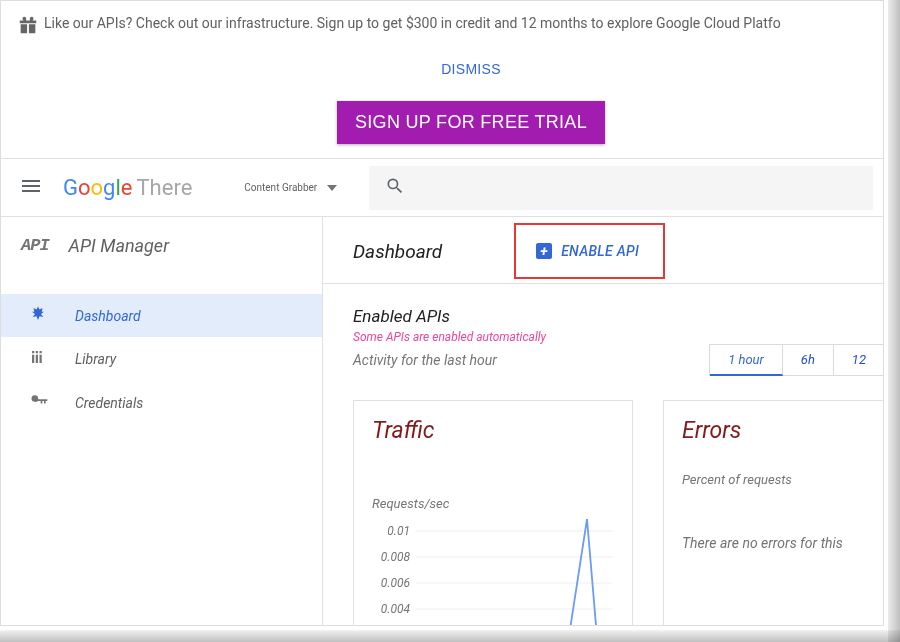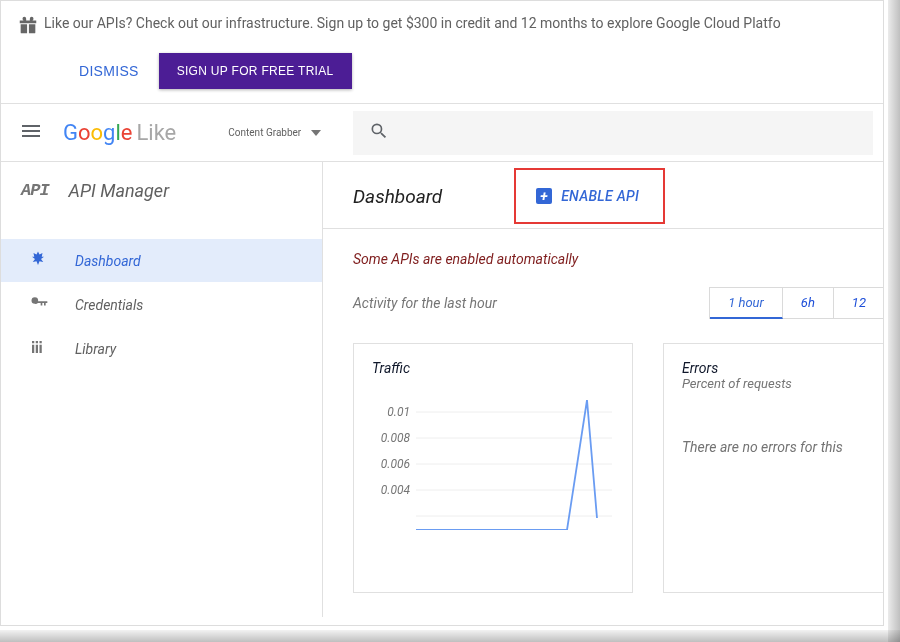--- a/index.html
+++ b/index.html
@@ -43,36 +43,37 @@
     .promo-text {
       font-size: 14px;
       color: #616161;
       line-height: 1.5;
     }
     .promo-actions {
       display: flex;
       align-items: center;
       gap: 16px;
       padding: 4px 16px 14px 74px;
+      flex-direction: column;
     }
     .btn-flat {
       background: none;
       border: none;
       color: #3367d6;
       font-size: 14px;
       font-weight: 500;
       letter-spacing: 0.3px;
       cursor: pointer;
       padding: 8px 4px;
     }
     .btn-raised {
-      background: #4c1d95;
+      background: #a21caf;
       color: #fff;
       border: none;
-      font-size: 12px;
+      font-size: 18px;
       font-weight: 500;
       letter-spacing: 0.3px;
       padding: 11px 18px;
       cursor: pointer;
       box-shadow: 0 1px 3px rgba(0,0,0,0.3);
     }
     
     .top-nav {
       display: flex;
       align-items: center;
@@ -180,21 +181,21 @@
       color: #fff;
       display: inline-flex;
       align-items: center;
       justify-content: center;
       font-size: 14px;
       font-weight: 700;
       border-radius: 2px;
     }
     .content-body { padding: 22px 0 0 30px; }
     .section-title { font-size: 17px; color: #212121; margin-bottom: 4px; }
-    .section-sub { font-size: 14px; color: #7f1d1d; margin-bottom: 20px; }
+    .section-sub { font-size: 12px; color: #ec4899; }
     .activity-row {
       display: flex;
       align-items: center;
       justify-content: space-between;
       font-size: 14px;
       color: #757575;
       margin-bottom: 24px;
     }
     .timerange-tabs {
       display: flex;
@@ -215,21 +216,21 @@
       margin-bottom: -1px;
     }
     .cards-row { display: flex; gap: 30px; }
     .card {
       border: 1px solid #e0e0e0;
       min-height: 250px;
       padding: 16px 18px;
     }
     .card.traffic { width: 280px; flex-shrink: 0; }
     .card.errors { flex: 1; border-right: none; padding-right: 0; }
-    .card-title { font-size: 14px; color: #0f172a; margin-bottom: 24px; }
+    .card-title { font-size: 23px; color: #7f1d1d; margin-bottom: 52px; }
     .chart-ylabel { font-size: 13px; color: #757575; margin-bottom: 8px; }
     .chart-svg { display: block; }
     .errors-sub { font-size: 13px; color: #757575; margin-bottom: 48px; margin-top: -24px; }
     .errors-msg { font-size: 14px; color: #737373; }
   </style>
 </head>
 <body>
 
 <div class="content-wrap">
 
@@ -252,21 +253,21 @@
           <path d="M3 6h18v2H3V6zm0 5h18v2H3v-2zm0 5h18v2H3v-2z"></path>
         </svg>
     </span>
     <div class="logo">
       <span class="g-b">G</span>
         <span class="g-r">o</span>
         <span class="g-y">o</span>
         <span class="g-b">g</span>
         <span class="g-g">l</span>
         <span class="g-r">e</span>
-      <span class="logo-apis">Like</span>
+      <span class="logo-apis">There</span>
     </div>
     <div class="project-picker">
       <span>Content Grabber</span>
       <span><svg width="10" height="6" viewBox="0 0 10 6" fill="#757575">
             <path d="M0 0l5 6 5-6z"></path>
           </svg></span>
     </div>
     <div class="searchbox">
       <span>
         <svg width="20" height="20" viewBox="0 0 24 24" fill="currentColor">
@@ -287,63 +288,65 @@
         <div class="sidebar-item active">
           <span class="nav-icon-svg">
             <svg width="18" height="18" viewBox="0 0 24 24" fill="currentColor">
                 <path d="M12 2l2 4 4-2-1 5h3l-4 3 3 4-5-1-2 5-2-5-5 1 3-4-4-3h3l-1-5 4 2z"></path>
               </svg>
           </span>
           <span>Dashboard</span>
         </div>
         <div class="sidebar-item">
           <span class="nav-icon-svg">
+            <svg width="18" height="18" viewBox="0 0 24 24" fill="currentColor">
+                <path d="M4 4h3v3H4zM9 4h3v3H9zM14 4h3v3h-3zM4 9h3v11H4zM9 9h3v11H9zM14 9h3v11h-3z"></path>
+              </svg>
+          </span>
+          <span>Library</span>
+        </div>
+        <div class="sidebar-item">
+          <span class="nav-icon-svg">
             <svg width="20" height="20" viewBox="0 0 24 24" fill="currentColor">
                 <path d="M7 13a4 4 0 110-8 4 4 0 010 8zm3.65-3H22v2h-2v3h-2v-3h-2v3h-2v-3h-3.35A4 4 0 017 13"></path>
               </svg>
           </span>
           <span>Credentials</span>
-        </div>
-        <div class="sidebar-item">
-          <span class="nav-icon-svg">
-            <svg width="18" height="18" viewBox="0 0 24 24" fill="currentColor">
-                <path d="M4 4h3v3H4zM9 4h3v3H9zM14 4h3v3h-3zM4 9h3v11H4zM9 9h3v11H9zM14 9h3v11h-3z"></path>
-              </svg>
-          </span>
-          <span>Library</span>
         </div>
       </div>
     </div>
 
     <div class="content-panel">
       <div class="content-topbar">
         <div class="page-title">Dashboard</div>
         <div class="enable-btn">
           <span class="plus-box">+</span>
           <span>ENABLE API</span>
           <span class="enable-highlight"></span>
         </div>
       </div>
 
       <div class="content-body">
+        <div class="section-title">Enabled APIs</div>
         <div class="section-sub">Some APIs are enabled automatically</div>
 
         <div class="activity-row">
           <span>Activity for the last hour</span>
           <div class="timerange-tabs">
             <div class="active">1 hour</div>
             <div>6h</div>
             <div>12</div>
           </div>
         </div>
 
         <div class="cards-row">
 
           <div class="card traffic">
             <div class="card-title">Traffic</div>
+            <div class="chart-ylabel">Requests/sec</div>
             <svg class="chart-svg" width="240" height="130">
 
               <g stroke="#eee" stroke-width="1">
                 <line x1="44" y1="12" x2="240" y2="12"></line>
                 <line x1="44" y1="38" x2="240" y2="38"></line>
                 <line x1="44" y1="64" x2="240" y2="64"></line>
                 <line x1="44" y1="90" x2="240" y2="90"></line>
                 <line x1="44" y1="116" x2="240" y2="116"></line>
               </g>
 

